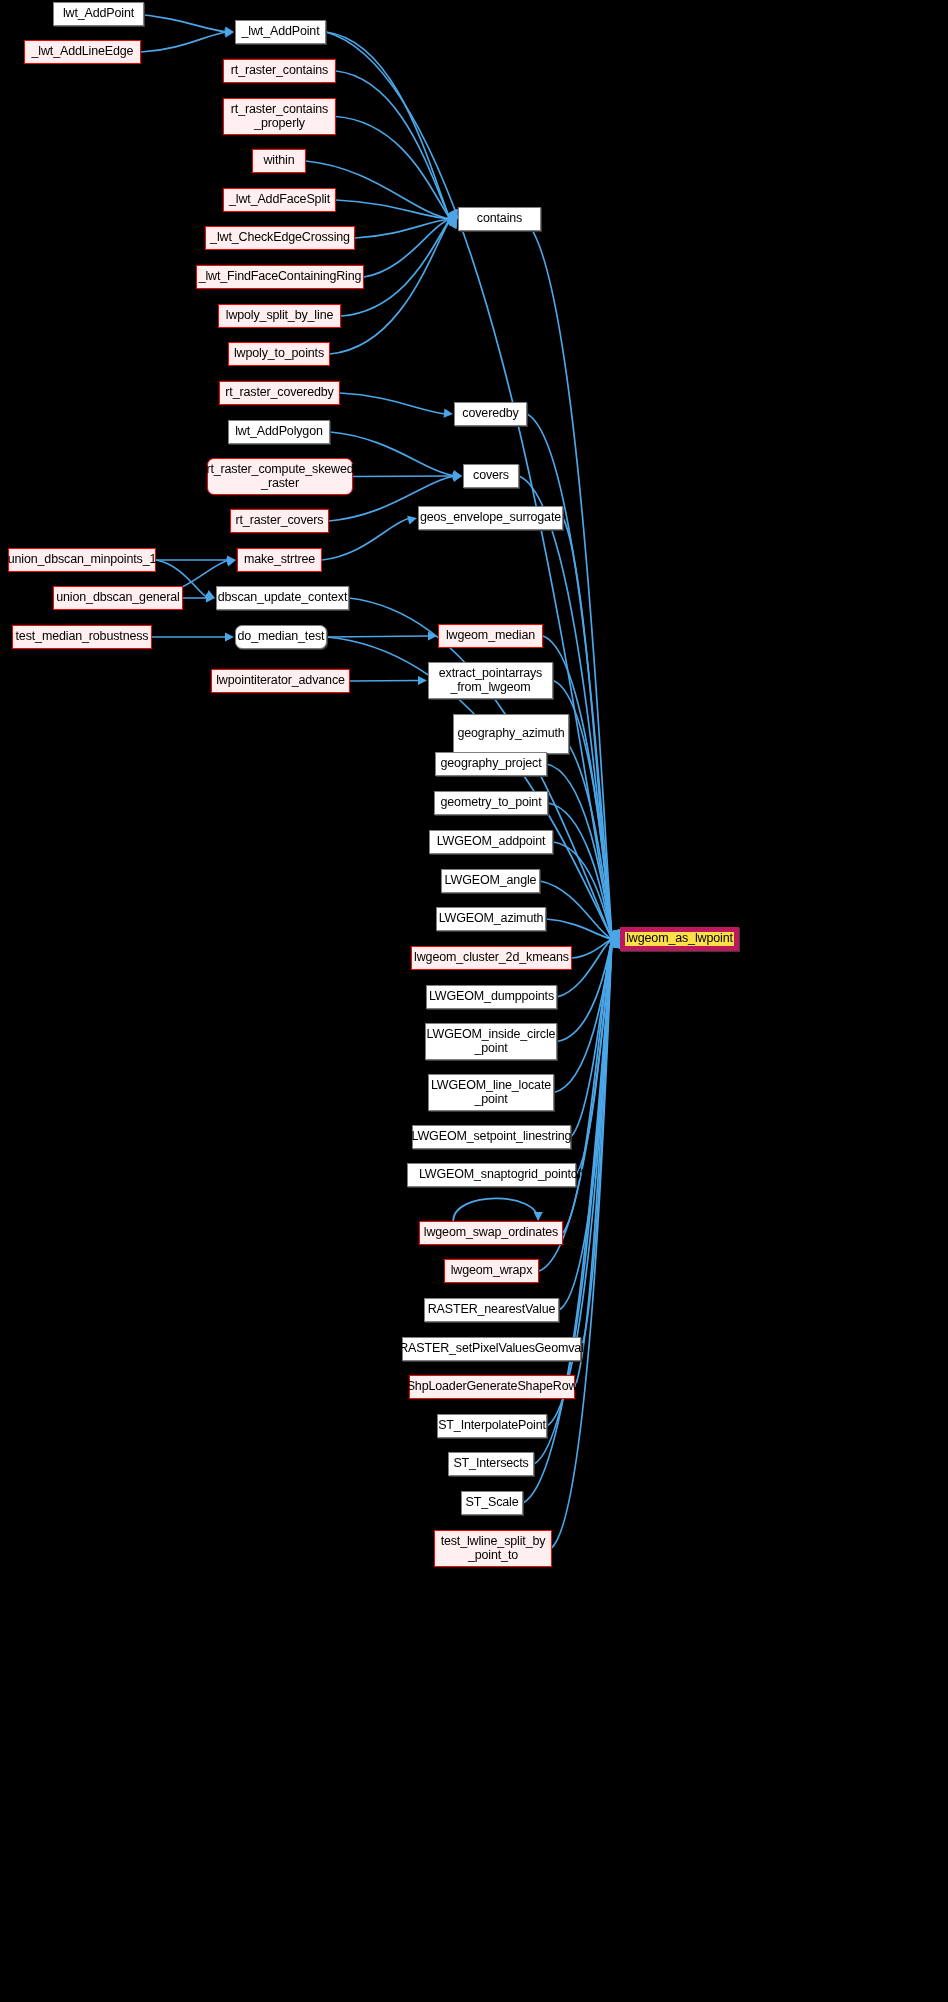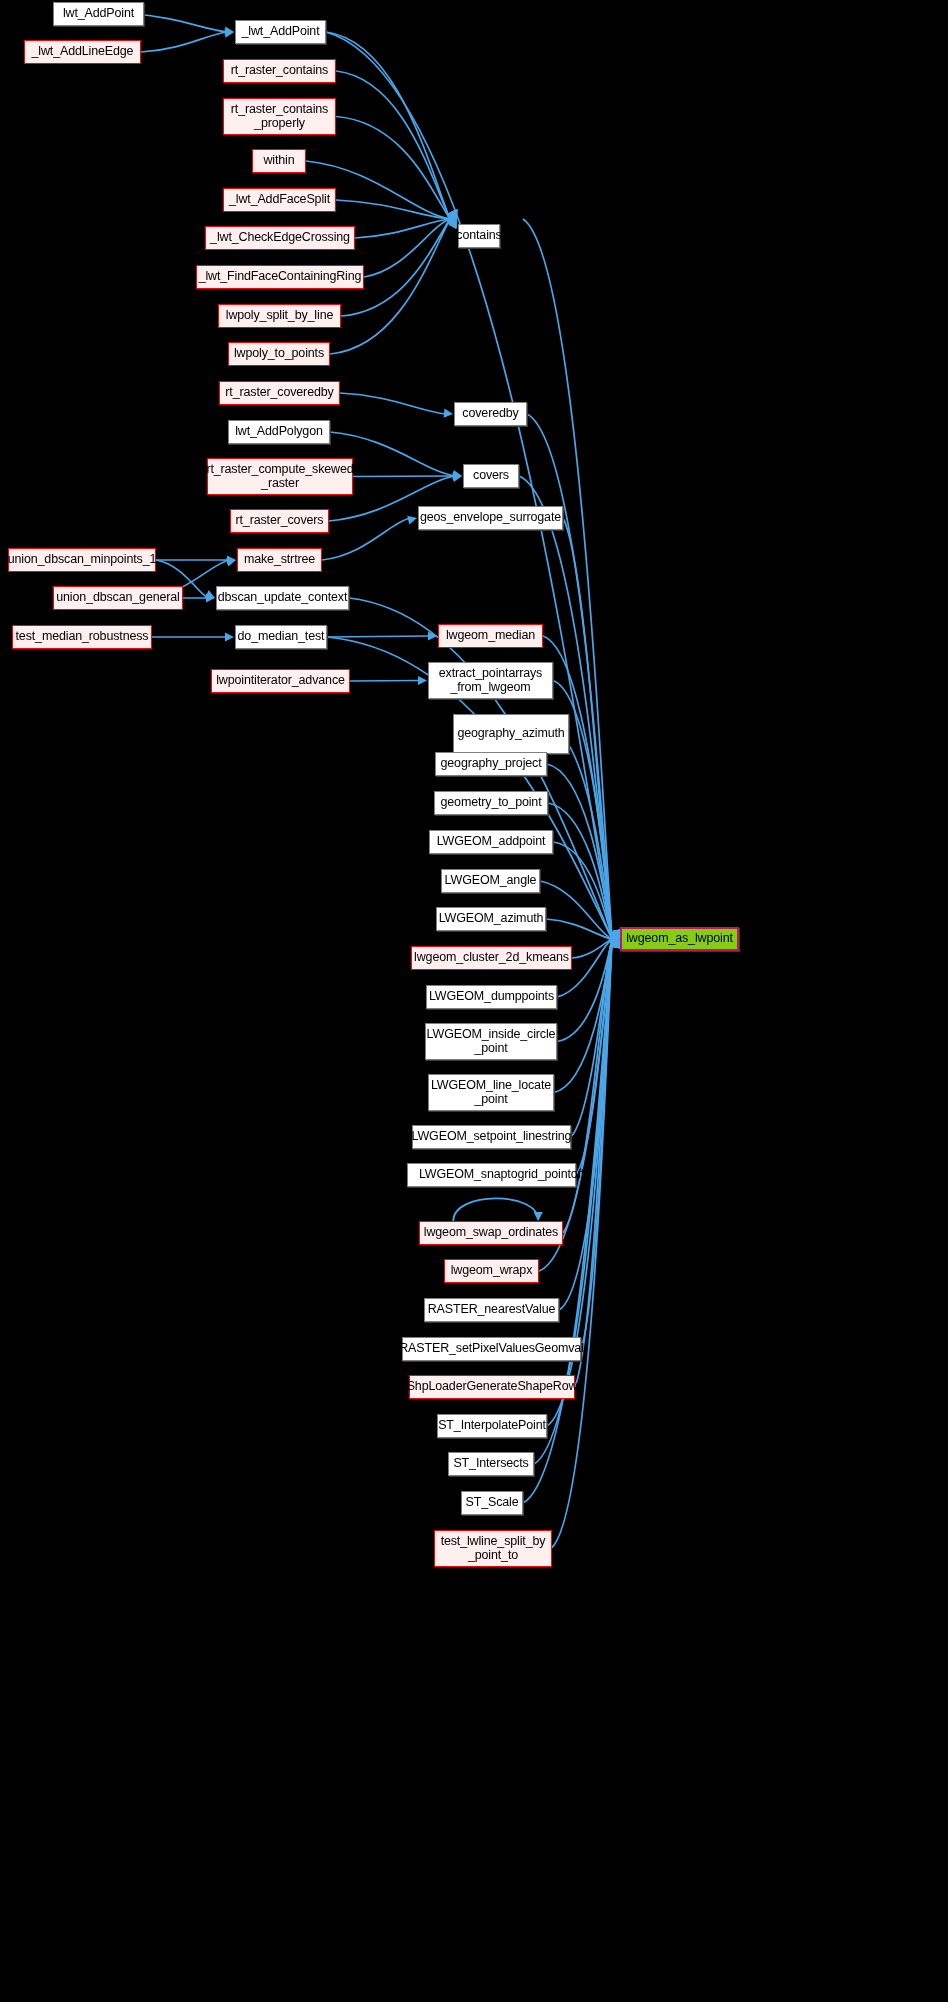--- a/index.html
+++ b/index.html
@@ -43,22 +43,22 @@
     border: 1px solid #7f7f7f;
     box-shadow: 1px 1px 0 #3a3a3a;
   }
   
   .node.hl {
     background: #fff0ef;
     border: 1.6px solid #ff0000;
   }
   
   .node.focus {
-    background: #84cc16;
-    border: 2px solid #be185d;
+    background: #fde047;
+    border: 5px solid #be185d;
     box-shadow: 1px 1px 0 #3a3a3a;
   }
 </style>
 </head>
 <body>
 
 <div id="canvas">
   <svg id="edges" viewBox="0 0 948 2002">
       <path d="M 130 14 C 177.25 16.16, 203.5 29.84, 227 32" fill="none" stroke="#4ba6e8" stroke-width="1.7"></path>
       <polygon points="234,32 224.61674462722468,35.75692941233702 225.45881209036432,26.59554729021584" fill="#4ba6e8"></polygon>
@@ -176,31 +176,31 @@
     <div class="node hl" style="left: 223px; top: 98px; width: 113px; height: 37px;">rt_raster_contains
 _properly</div>
     <div class="node hl" style="left: 252px; top: 149px; width: 54px; height: 24px;">within</div>
     <div class="node hl" style="left: 223px; top: 188px; width: 113px; height: 24px;">_lwt_AddFaceSplit</div>
     <div class="node hl" style="left: 205px; top: 226px; width: 150px; height: 24px;">_lwt_CheckEdgeCrossing</div>
     <div class="node hl" style="left: 196px; top: 265px; width: 168px; height: 24px;">_lwt_FindFaceContainingRing</div>
     <div class="node hl" style="left: 218px; top: 304px; width: 123px; height: 24px;">lwpoly_split_by_line</div>
     <div class="node hl" style="left: 228px; top: 342px; width: 102px; height: 24px;">lwpoly_to_points</div>
     <div class="node hl" style="left: 219px; top: 381px; width: 121px; height: 24px;">rt_raster_coveredby</div>
     <div class="node plain" style="left: 228px; top: 420px; width: 102px; height: 24px;">lwt_AddPolygon</div>
-    <div class="node hl" style="left: 207px; top: 458px; width: 146px; height: 37px;">rt_raster_compute_skewed
+    <div class="node hl" style="left: 207px; top: 458px; width: 146px; height: 37px; border-radius: 7px;">rt_raster_compute_skewed
 _raster</div>
     <div class="node hl" style="left: 230px; top: 509px; width: 99px; height: 24px;">rt_raster_covers</div>
     <div class="node hl" style="left: 8px; top: 548px; width: 148px; height: 24px;">union_dbscan_minpoints_1</div>
     <div class="node hl" style="left: 17px; top: 586px; width: 130px; height: 24px; margin-left: 36px;">union_dbscan_general</div>
     <div class="node hl" style="left: 12px; top: 625px; width: 140px; height: 24px;">test_median_robustness</div>
     <div class="node hl" style="left: 237px; top: 548px; width: 85px; height: 24px;">make_strtree</div>
     <div class="node plain" style="left: 216px; top: 586px; width: 133px; height: 24px;">dbscan_update_context</div>
-    <div class="node plain" style="left: 235px; top: 625px; width: 92px; height: 24px;">do_median_test</div>
+    <div class="node plain" style="left: 235px; top: 625px; width: 92px; height: 24px; border-radius: 7px;">do_median_test</div>
     <div class="node hl" style="left: 211px; top: 669px; width: 139px; height: 24px;">lwpointiterator_advance</div>
-    <div class="node plain" style="left: 458px; top: 224px; width: 42px; height: 24px;">contains</div>
+    <div class="node plain" style="left: 458px; top: 207px; width: 83px; height: 24px;">contains</div>
     <div class="node plain" style="left: 454px; top: 402px; width: 73px; height: 24px;">coveredby</div>
     <div class="node plain" style="left: 463px; top: 464px; width: 56px; height: 24px;">covers</div>
     <div class="node plain" style="left: 418px; top: 506px; width: 145px; height: 24px;">geos_envelope_surrogate</div>
     <div class="node hl" style="left: 438px; top: 624px; width: 105px; height: 24px;">lwgeom_median</div>
     <div class="node plain" style="left: 428px; top: 662px; width: 125px; height: 37px;">extract_pointarrays
 _from_lwgeom</div>
     <div class="node plain" style="left: 453px; top: 714px; width: 116px; height: 40px;">geography_azimuth</div>
     <div class="node plain" style="left: 435px; top: 752px; width: 112px; height: 24px;">geography_project</div>
     <div class="node plain" style="left: 434px; top: 791px; width: 114px; height: 24px;">geometry_to_point</div>
     <div class="node plain" style="left: 429px; top: 830px; width: 124px; height: 24px;">LWGEOM_addpoint</div>

